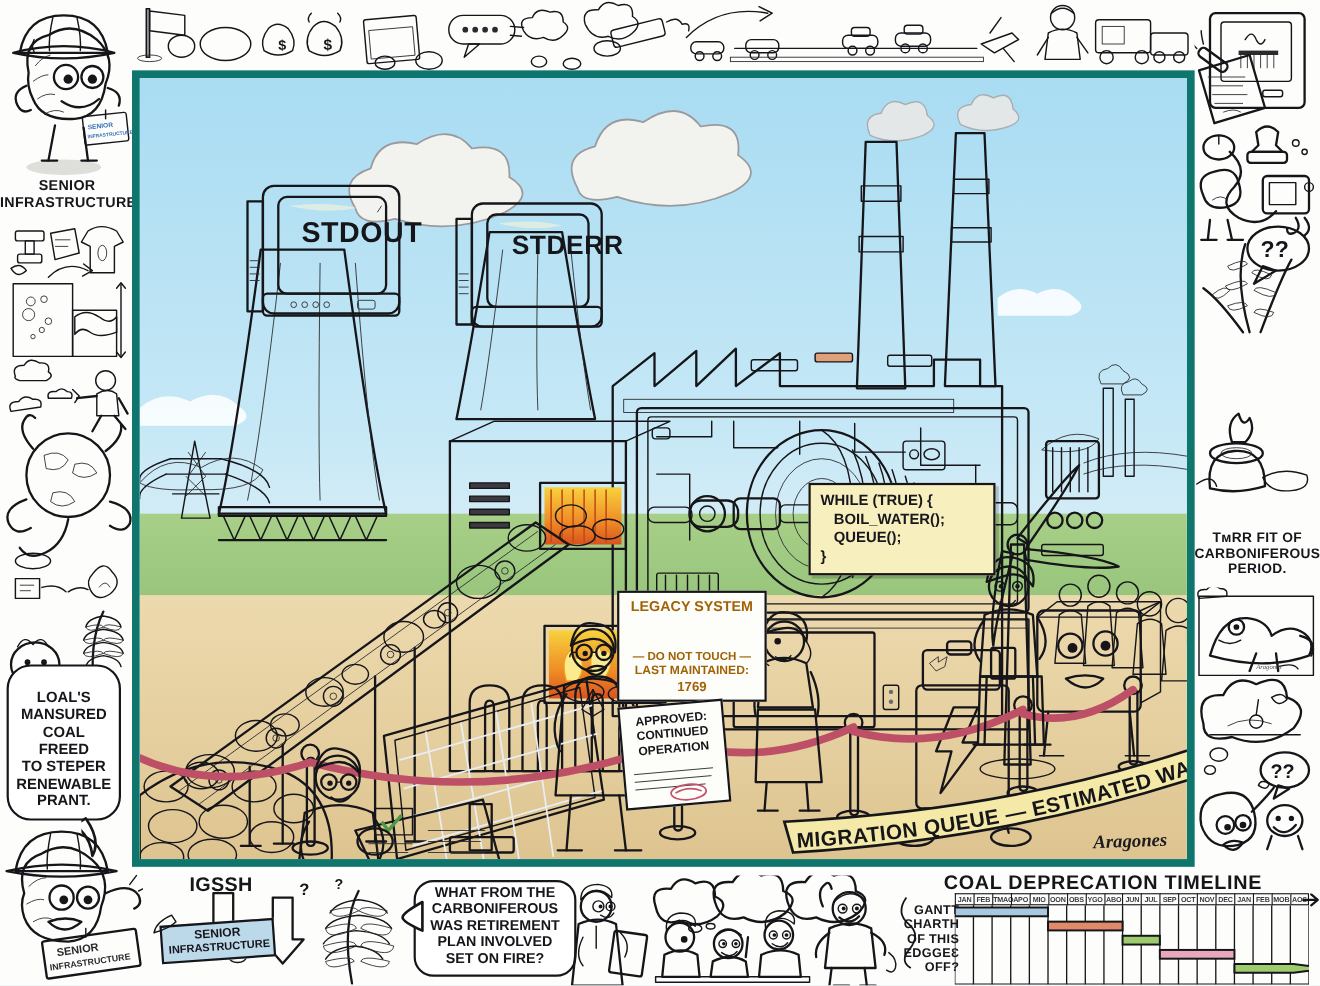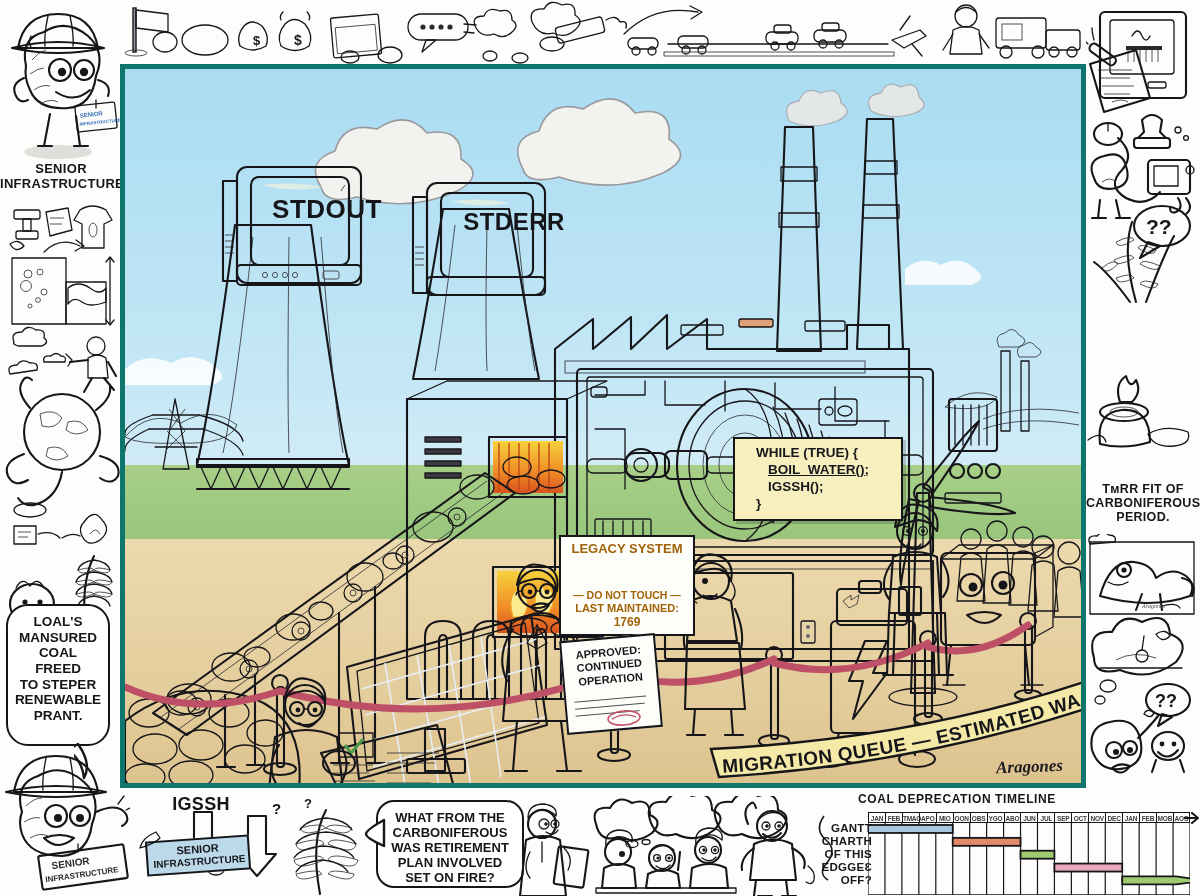--- a/index.html
+++ b/index.html
@@ -22,58 +22,58 @@
     position:absolute; text-align:center;
     font-family:"Liberation Sans", sans-serif;
     font-weight:700; color:#15151a;
     letter-spacing:0.3px; line-height:1.12;
     text-transform:uppercase;
   }
 
   
   .panel {
     position:absolute; left:120px; top:64px; width:966px; height:724px;
-    border:5px solid #0f766e; overflow:hidden;
+    border:7px solid #0f766e; overflow:hidden;
     background:#bfe2f2;
   }
   .sky { position:absolute; inset:0; background:linear-gradient(#a9dcf2 0%, #c6e8f6 45%, #e4f2f7 72%, #eff3e9 100%); }
   .ground-green { position:absolute; left:0; right:0; top:396px; height:120px;
     background:linear-gradient(#a8cf87, #8fc075); }
   .ground-sand { position:absolute; left:0; right:0; top:470px; height:254px;
     background:linear-gradient(#ecd9ad, #e4cd9c 60%, #dcc28d); }
 
   
   .bubble {
     position:absolute; background:#fff; border:2.4px solid #16161a;
-    border-radius:28px; display:flex; align-items:flex-start; justify-content:center;
+    border-radius:28px; display:flex; align-items:flex-end; justify-content:center;
     text-align:center; font-weight:700; text-transform:uppercase; color:#15151a;
     line-height:1.16; padding:8px 10px;
   }
 
   
   .sticky {
     position:absolute; background:#f7efbe; border:2.2px solid #16161a;
-    font-weight:700; color:#17171c; line-height:1.25; padding:6px 21px;
+    font-weight:700; color:#17171c; line-height:1.25; padding:6px 9px;
     box-shadow:3px 3px 0 rgba(0,0,0,0.18);
     font-family:"Liberation Sans", sans-serif;
   }
   .whitesign {
     position:absolute; background:#fdfdfa; border:2.2px solid #16161a;
     text-align:center; font-weight:700; color:#a16207; line-height:1.22;
     text-transform:uppercase; padding:4px 6px;
   }
   .bluesign {
     position:absolute; background:#bcd9ea; border:2.2px solid #16161a;
     text-align:center; font-weight:700; color:#15151a; line-height:1.18;
     text-transform:uppercase; padding:3px 5px;
   }
 
   
   .gantt-title {
-    position:absolute; font-weight:700; font-size:12px; letter-spacing:0.6px;
+    position:absolute; font-weight:700; font-size:18px; letter-spacing:0.6px;
     color:#16161a; text-transform:uppercase;
   }
   .gantt-wrap { position:absolute; }
   .gantt-months { position:absolute; display:flex; }
   .gantt-month {
     border-left:1.6px solid #16161a; border-top:1.6px solid #16161a;
     border-bottom:1.6px solid #16161a;
     font-size:6.5px; font-weight:700; color:#3a3a40; text-align:center;
     line-height:11px; height:11px; letter-spacing:-0.2px;
     filter:blur(0.25px);
@@ -1074,22 +1074,22 @@
         </g>
         <ellipse cx="214" cy="694" rx="16" ry="12" fill="#6a5a4a" class="ink"></ellipse>
       </g>
     </svg>
 
     <div class="caption" style="left:142px; top:126px; width:120px; font-size:26px; letter-spacing:0.5px;">STDOUT</div>
     <div class="caption" style="left:330px; top:140px; width:118px; font-size:24px; letter-spacing:0.5px;">STDERR</div>
 
     <div class="sticky" style="left:608px; top:368px; width:170px; font-size:13.5px;">
       <div>WHILE (TRUE) {</div>
-      <div style="padding-left:12px;text-decoration:underline;">BOIL_WATER();</div>
-      <div style="padding-left:12px;">IGSSH();</div>
+      <div style="padding-left:12px;">BOIL_WATER();</div>
+      <div style="padding-left:12px;">QUEUE();</div>
       <div>}</div>
     </div>
 
     <div class="whitesign" style="left:434px; top:466px; width:136px; font-size:12px;">
       <div style="font-size:13px;">LEGACY SYSTEM</div>
       <div style="font-size:10.5px;margin-top:32px;">— DO NOT TOUCH —</div>
       <div style="font-size:11px;">LAST MAINTAINED:</div>
       <div style="font-size:12px;">1769</div>
     </div>
 

